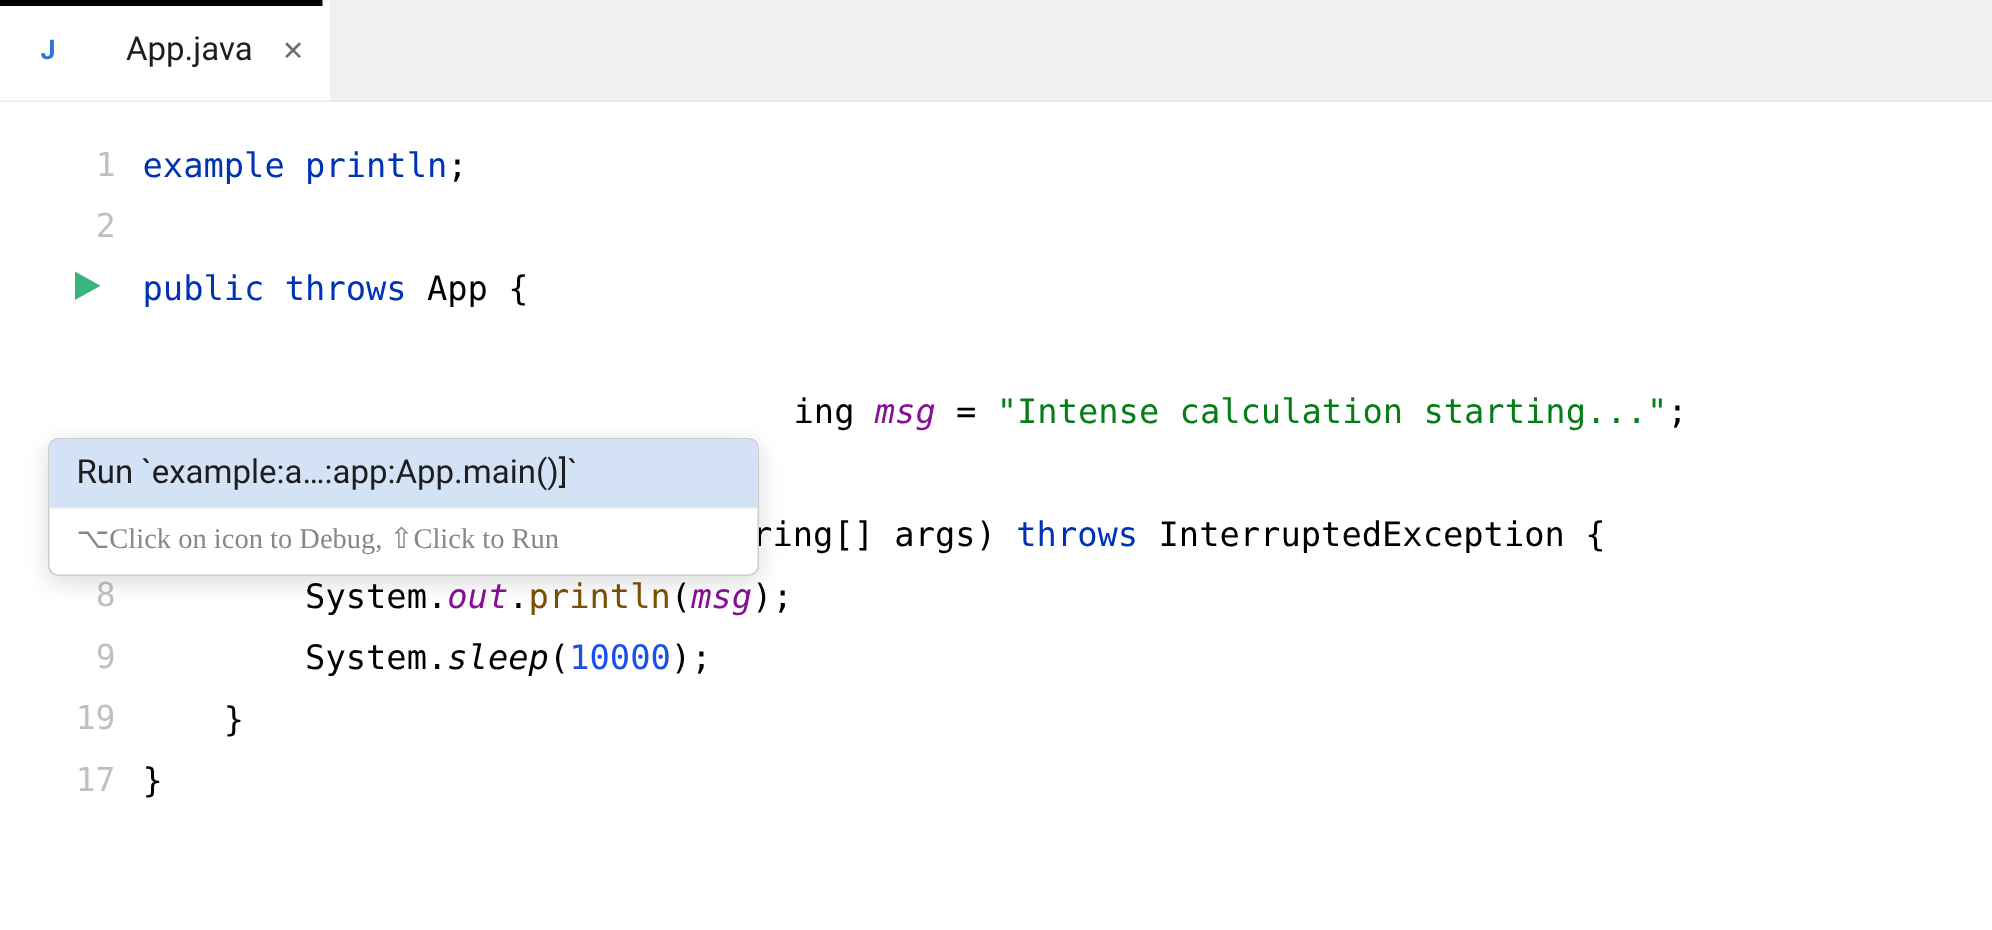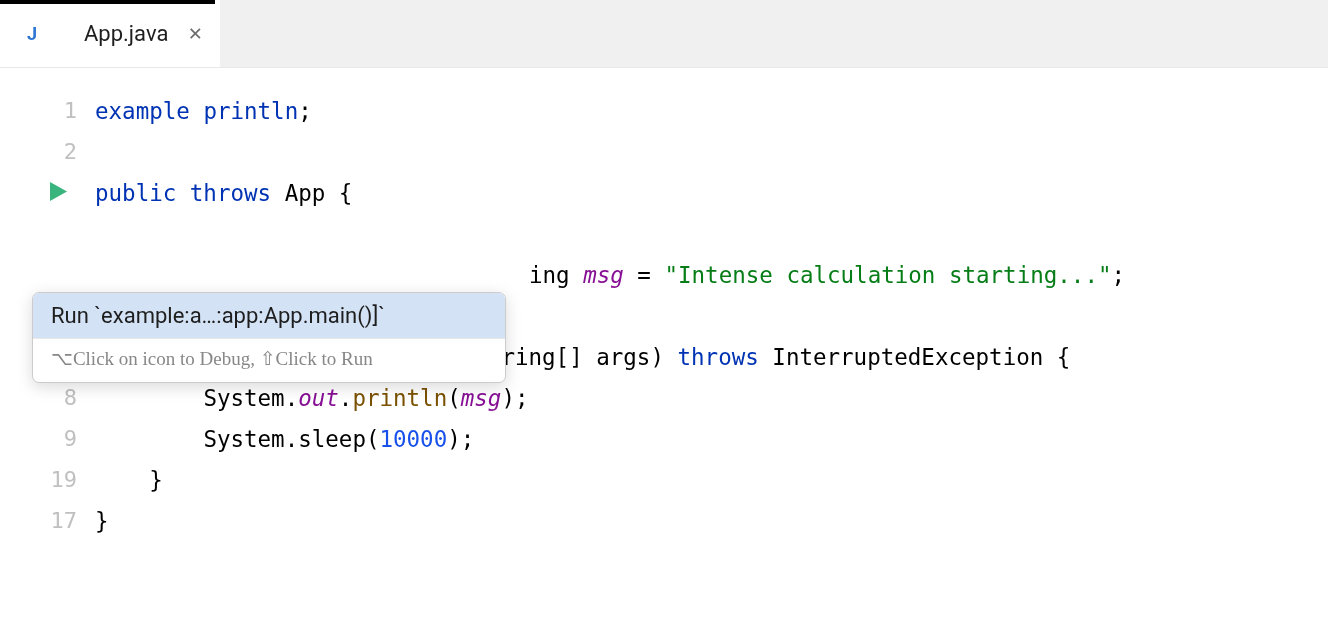--- a/index.html
+++ b/index.html
@@ -209,21 +209,21 @@
     <div class="gutter">
       <span class="line-number">8</span>
     </div>
     <div class="code-content"><span class="plain">        </span><span class="plain">System</span><span class="plain">.</span><span class="field-name">out</span><span class="plain">.</span><span style="color:#7a5100">println</span><span class="plain">(</span><span class="field-name">msg</span><span class="plain">);</span></div>
   </div>
 
   <div class="code-line">
     <div class="gutter">
       <span class="line-number">9</span>
     </div>
-    <div class="code-content"><span class="plain">        </span><span class="plain">System</span><span class="plain">.</span><span style="color:#000000">sleep</span><span class="plain">(</span><span class="num">10000</span><span class="plain">);</span></div>
+    <div class="code-content"><span class="plain">        </span><span class="plain">System</span><span class="plain">.</span><span style="font-style:italic;color:#000000">sleep</span><span class="plain">(</span><span class="num">10000</span><span class="plain">);</span></div>
   </div>
 
   <div class="code-line">
     <div class="gutter">
       <span class="line-number">19</span>
     </div>
     <div class="code-content"><span class="plain">    </span><span class="plain">}</span></div>
   </div>
 
   <div class="code-line">

